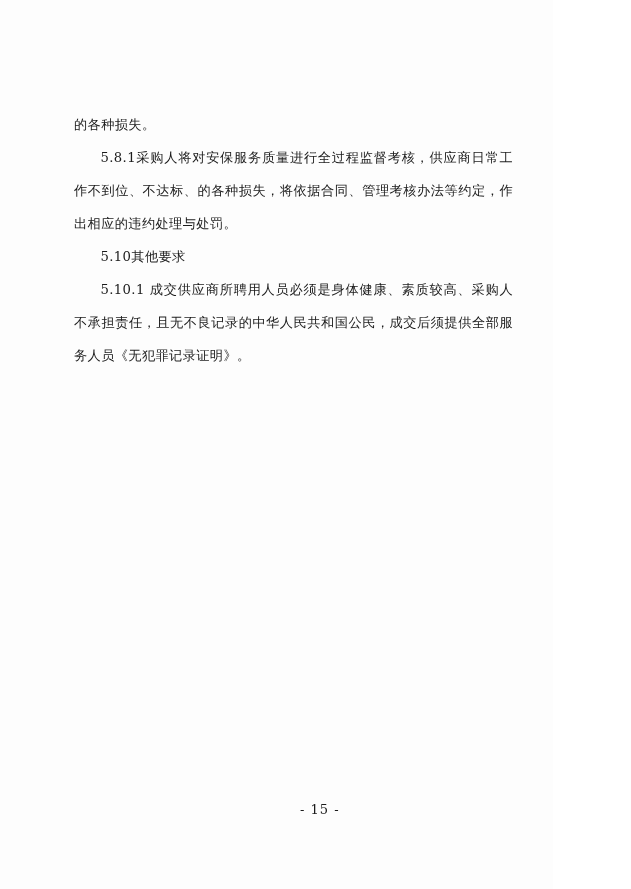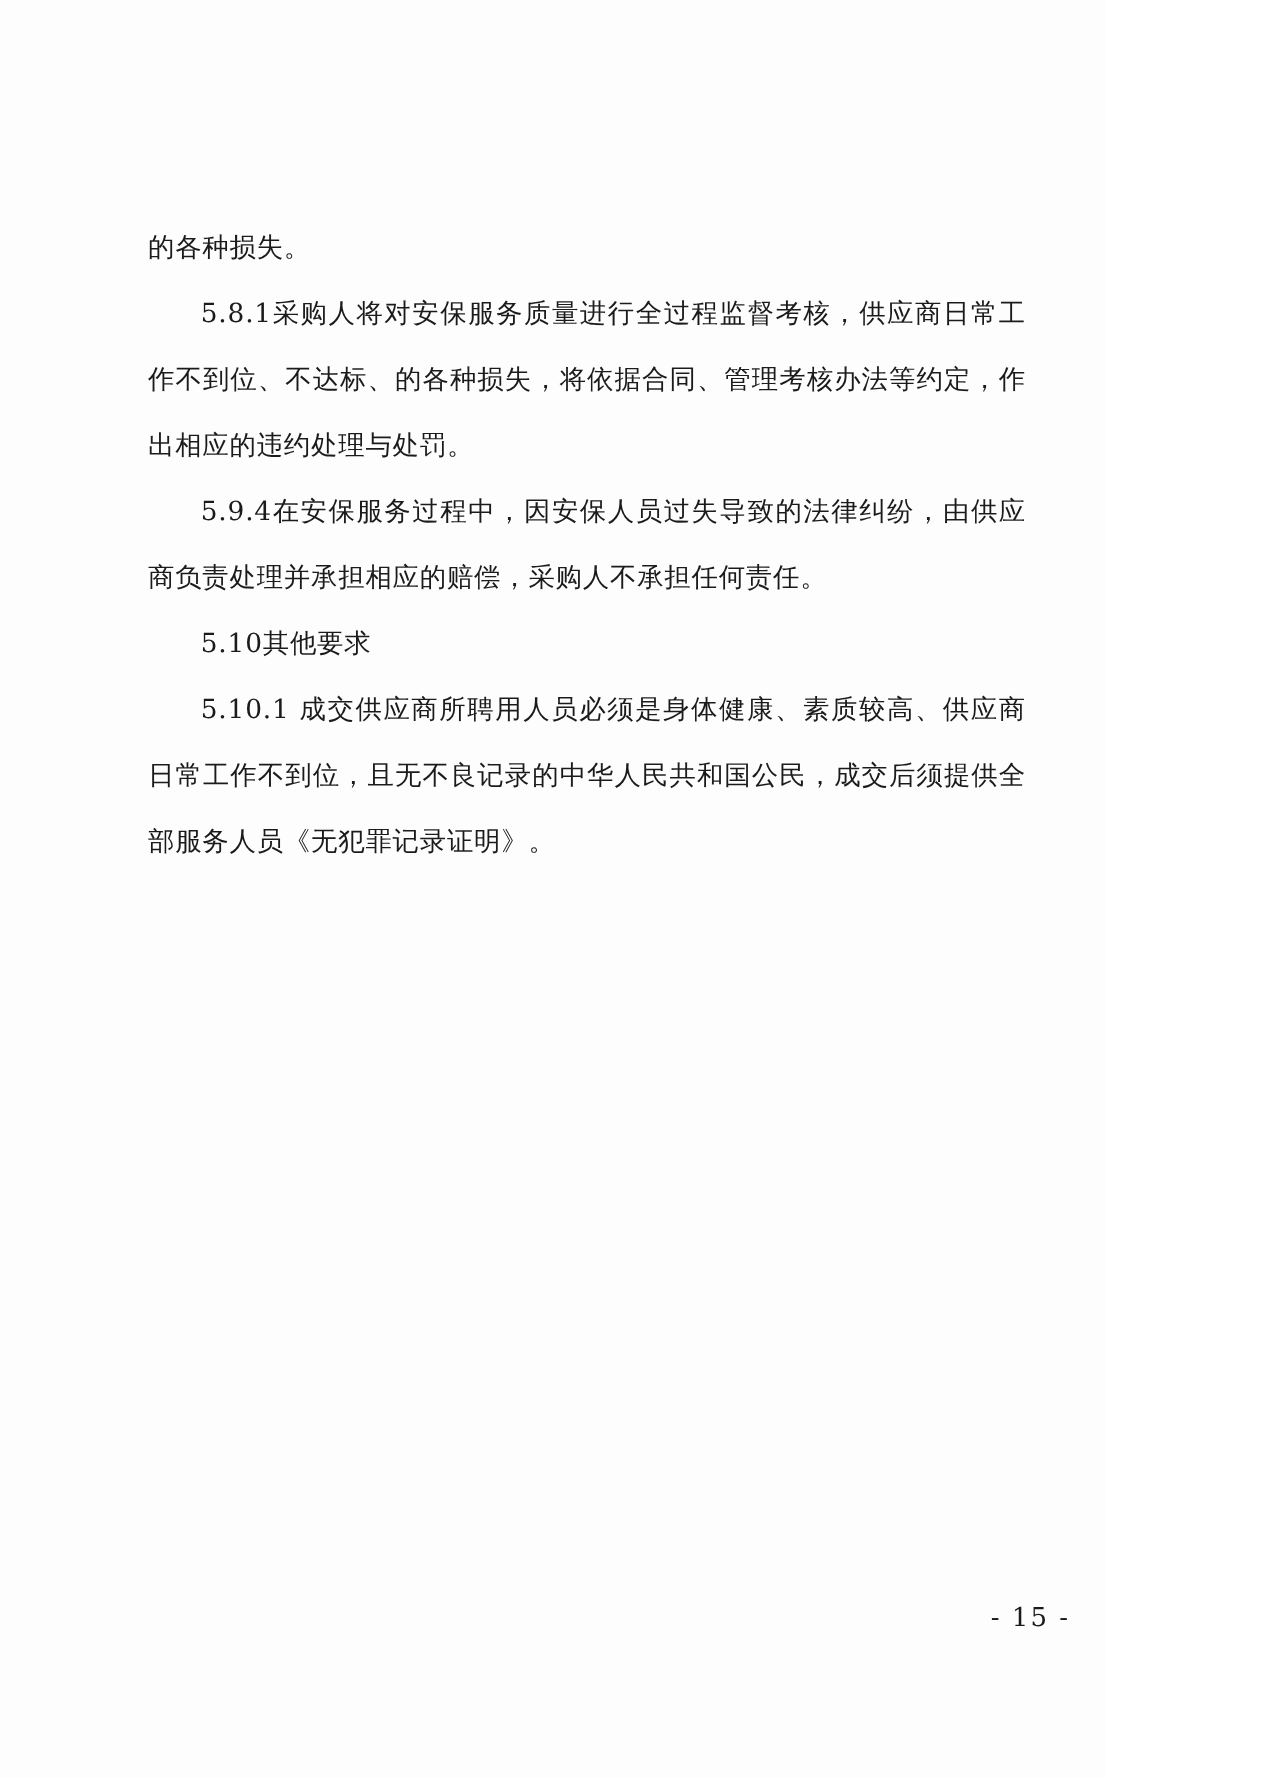--- a/index.html
+++ b/index.html
@@ -36,40 +36,39 @@
     text-indent: 0;
   }
   .para.indent {
     text-indent: 2em;
   }
   .page-number {
     position: absolute;
     left: 0;
     right: 0;
     bottom: 72px;
-    text-align: right;
+    text-align: left;
     font-size: 13px;
     color: #1b1b1b;
     font-family: "DejaVu Serif", "Liberation Serif", serif;
     letter-spacing: 1px;
     padding-right: 18px;
     box-sizing: border-box;
   }
   .pn-inner {
     display: inline-block;
     margin-left: 300px;
   }
 </style>
 </head>
 <body>
 
 <div class="page">
   <div class="body-text">
     <p class="para">的各种损失。</p>
     <p class="para indent">5.8.1采购人将对安保服务质量进行全过程监督考核，供应商日常工作不到位、不达标、的各种损失，将依据合同、管理考核办法等约定，作出相应的违约处理与处罚。</p>
-    <p class="para indent">5.9.4在安保服务过程中，因安保人员过失导致的法律纠纷，由供应商负责处理并承担相应的赔偿，采购人不承担任何责任。</p>
     <p class="para indent">5.10其他要求</p>
-    <p class="para indent">5.10.1 成交供应商所聘用人员必须是身体健康、素质较高、供应商日常工作不到位，且无不良记录的中华人民共和国公民，成交后须提供全部服务人员《无犯罪记录证明》。</p>
+    <p class="para indent">5.10.1 成交供应商所聘用人员必须是身体健康、素质较高、采购人不承担责任，且无不良记录的中华人民共和国公民，成交后须提供全部服务人员《无犯罪记录证明》。</p>
   </div>
   <div class="page-number">
     <span class="pn-inner">- 15 -</span>
   </div>
 </div>
 
 </body></html>

